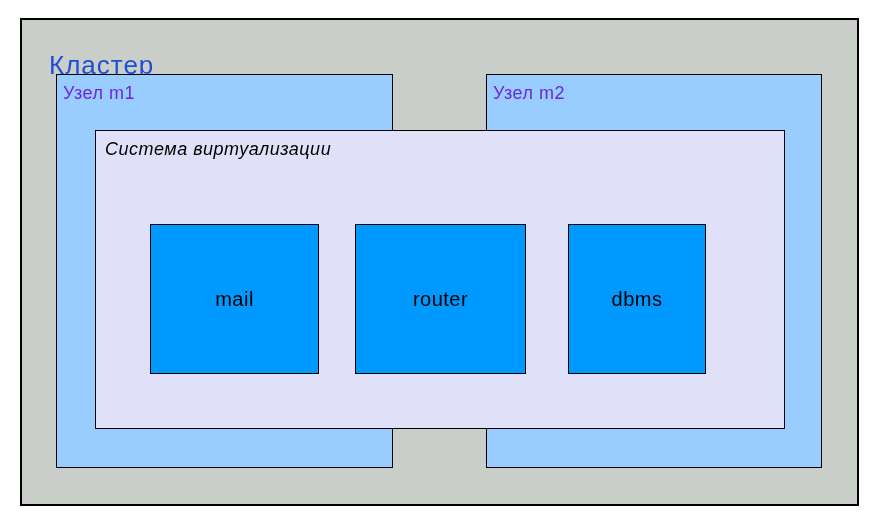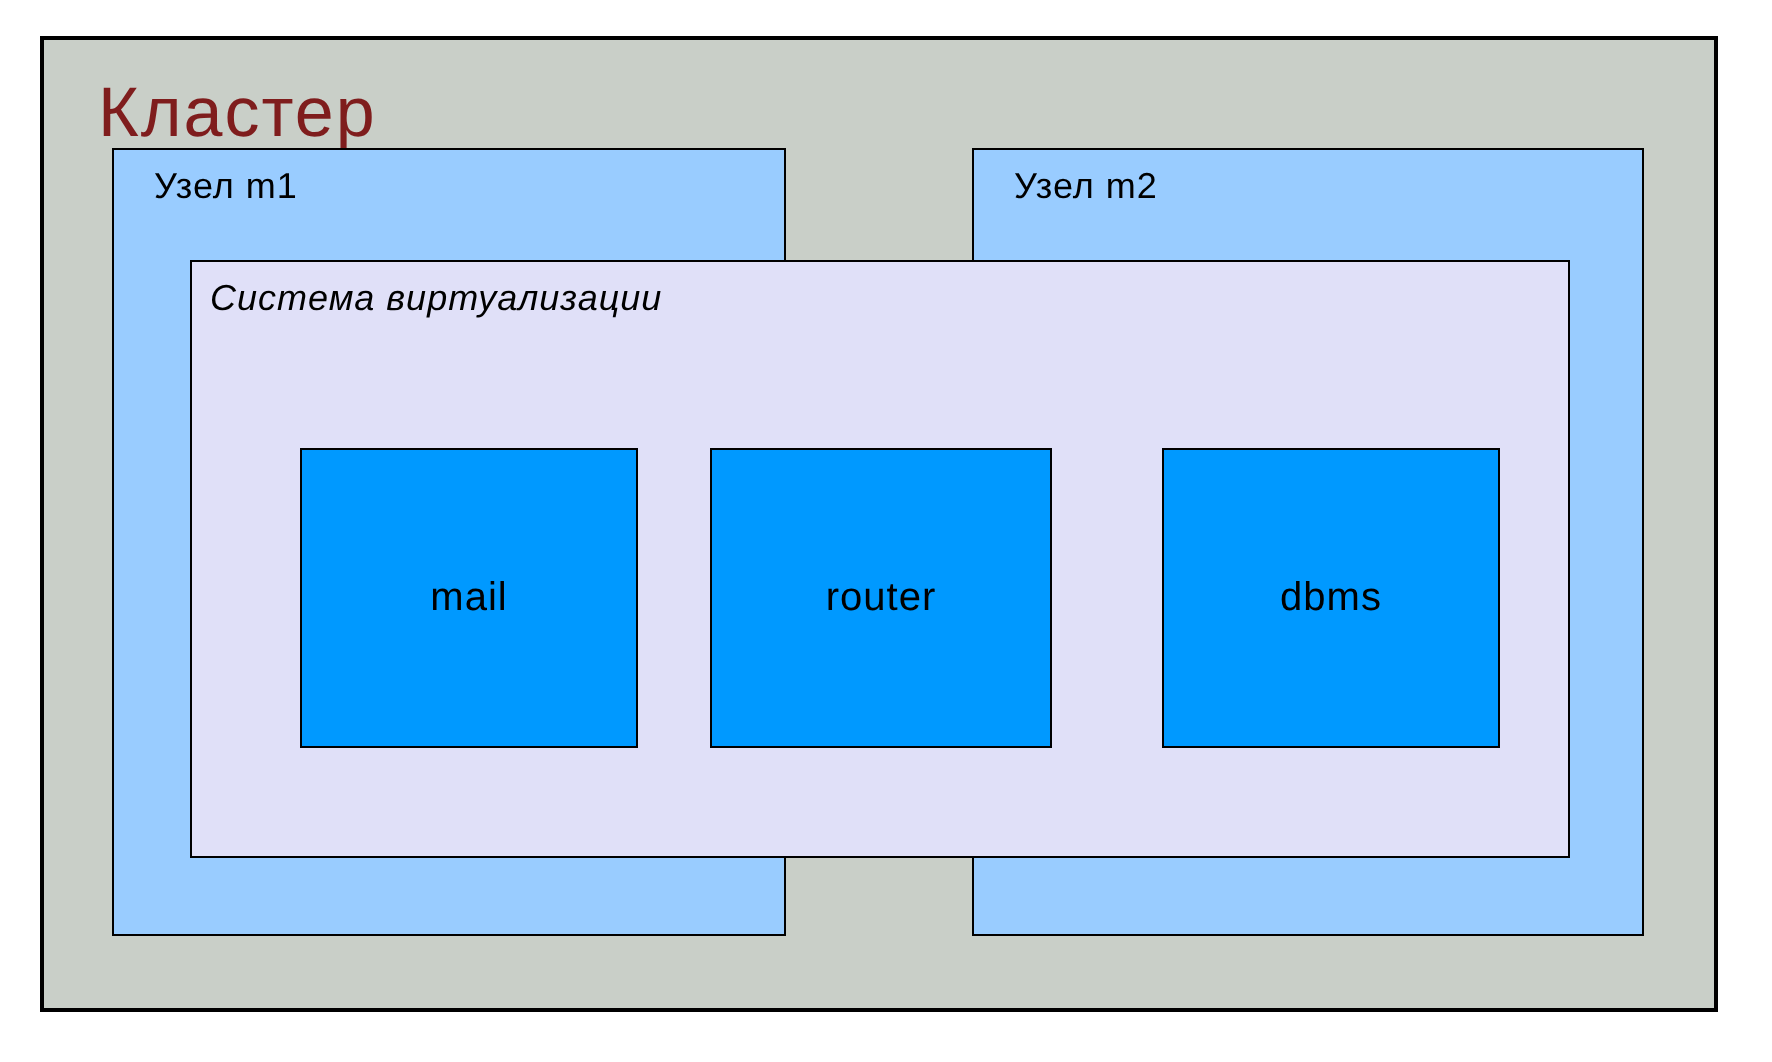--- a/index.html
+++ b/index.html
@@ -24,39 +24,39 @@
     left: 20px;
     top: 18px;
     width: 839px;
     height: 488px;
     border-width: 2px;
     background: var(--cluster-fill, #C9CFC8);
   }
   .cluster-label {
     position: absolute;
     left: 27px;
-    top: 17px;
-    font-size: 35px;
+    top: 30px;
+    font-size: 26px;
     letter-spacing: 1px;
-    color: #7f1d1d;
+    color: #1d4ed8;
   }
   .node {
     top: 74px;
     height: 394px;
     background: var(--node-fill, #99CCFF);
   }
   .node-m1 { left: 56px;  width: 337px; }
   .node-m2 { left: 486px; width: 336px; }
   .node-label {
     position: absolute;
-    left: 20px;
+    left: 6px;
     top: 8px;
     font-size: 18px;
     letter-spacing: 0.5px;
-    color: #000000;
+    color: #6d28d9;
   }
   .virt {
     left: 95px;
     top: 130px;
     width: 690px;
     height: 299px;
     background: var(--virtualization-fill, #E0E0F8);
   }
   .virt-label {
     position: absolute;
@@ -70,21 +70,21 @@
   .vm {
     top: 224px;
     height: 150px;
     background: var(--vm-fill, #0099FF);
     display: flex;
     align-items: center;
     justify-content: center;
   }
   .vm-mail   { left: 150px; width: 169px; }
   .vm-router { left: 355px; width: 171px; }
-  .vm-dbms   { left: 581px; width: 169px; }
+  .vm-dbms   { left: 568px; width: 138px; }
   .vm-label {
     font-size: 20px;
     letter-spacing: 0.5px;
     color: #000000;
   }
 </style>
 </head>
 <body>
 
 <div class="canvas">

